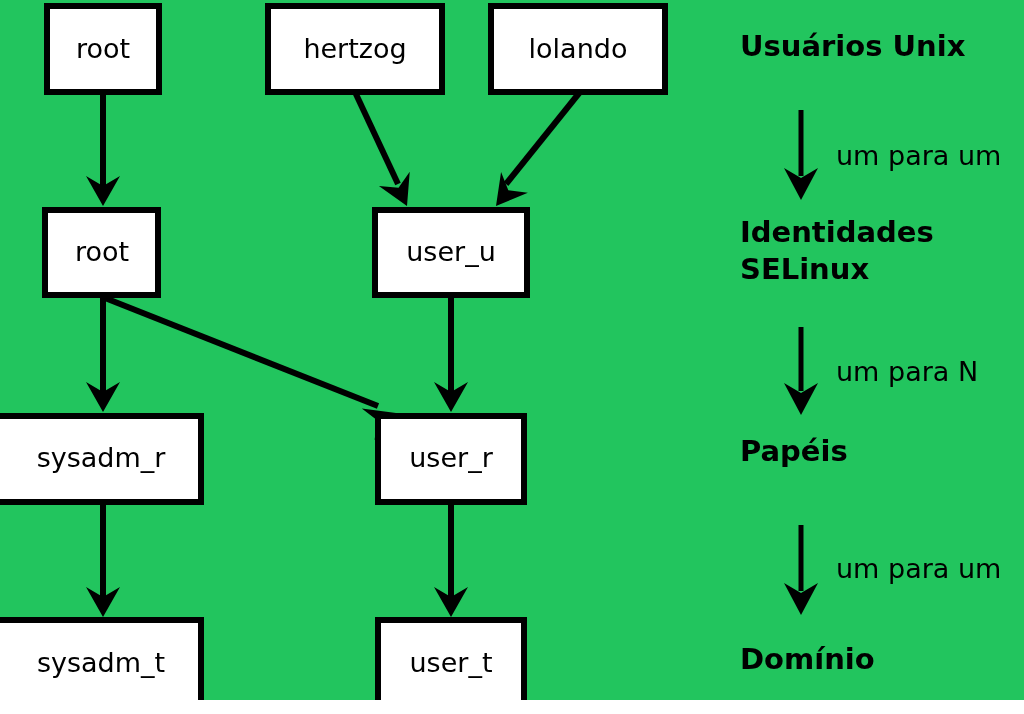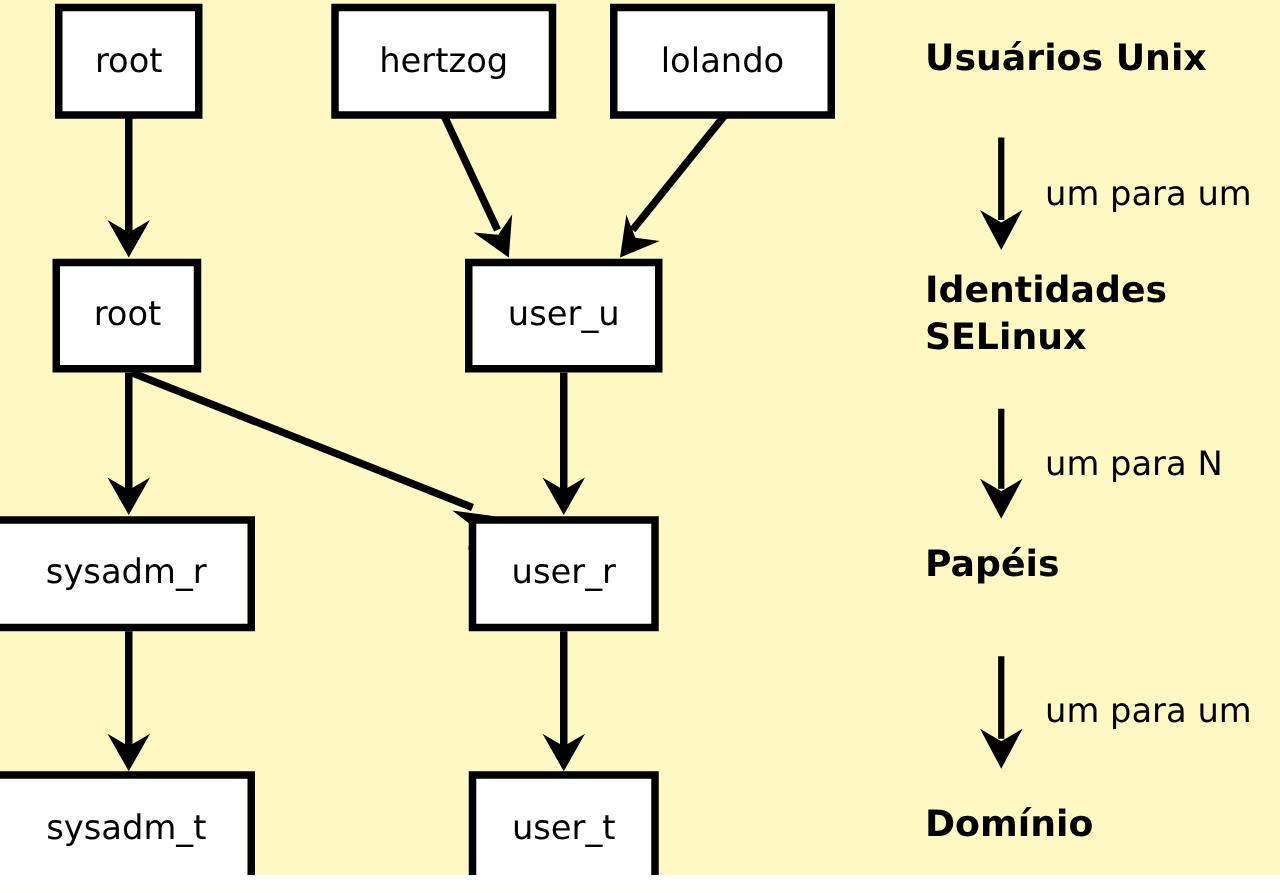--- a/index.html
+++ b/index.html
@@ -7,21 +7,21 @@
     padding: 0;
     background: #ffffff;
   }
   body {
     font-family: "DejaVu Sans", sans-serif;
   }
   #canvas {
     position: relative;
     width: 1024px;
     height: 700px;
-    background: #fef9c3;
+    background: #22c55e;
     overflow: hidden;
     text-align: right;
   }
   #diagram-svg {
     position: absolute;
     left: 0;
     top: 0;
     width: 1024px;
     height: 714px;
   }

